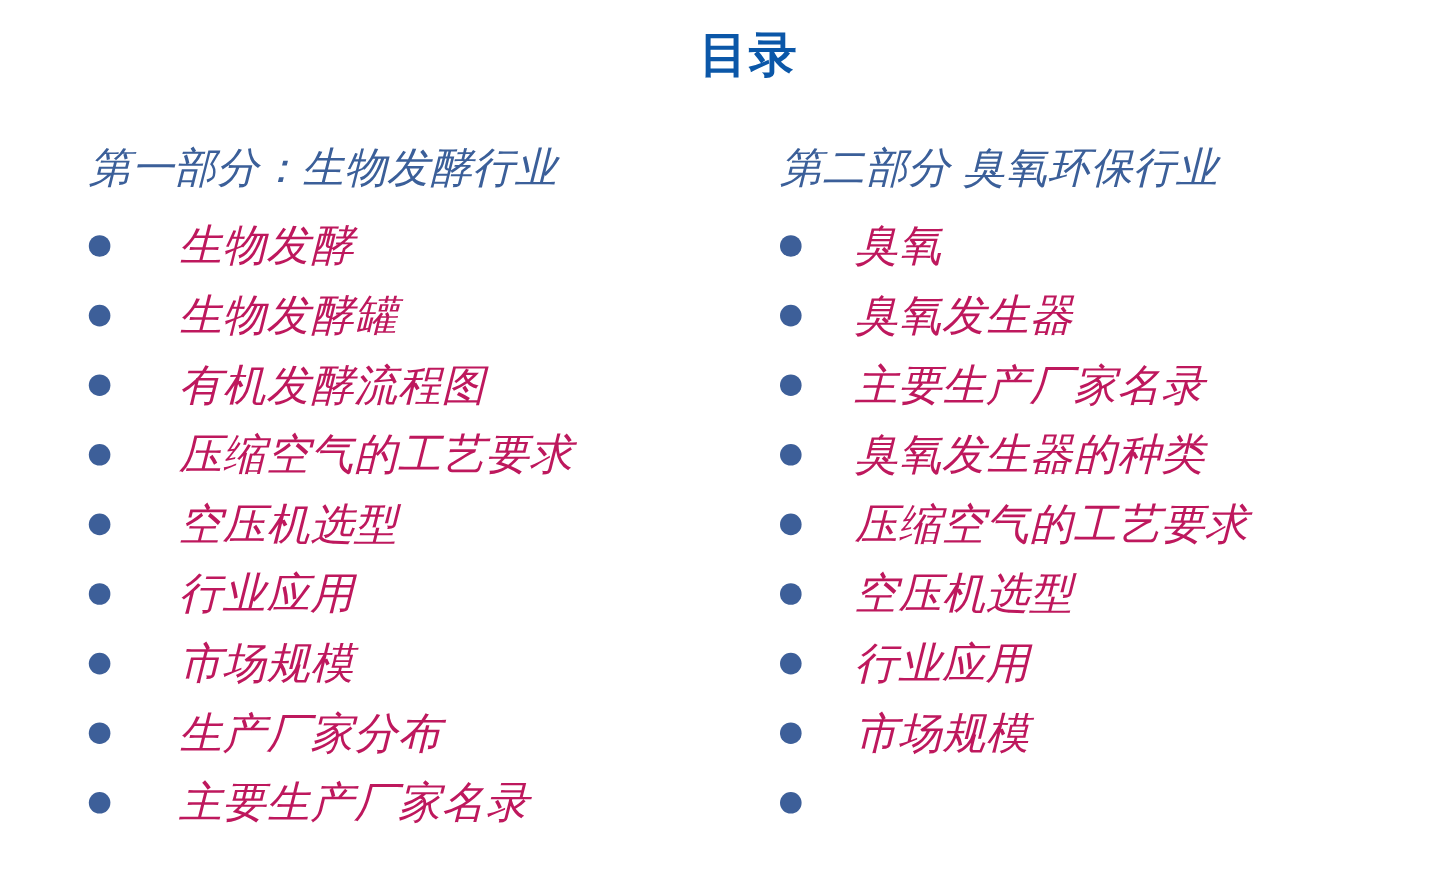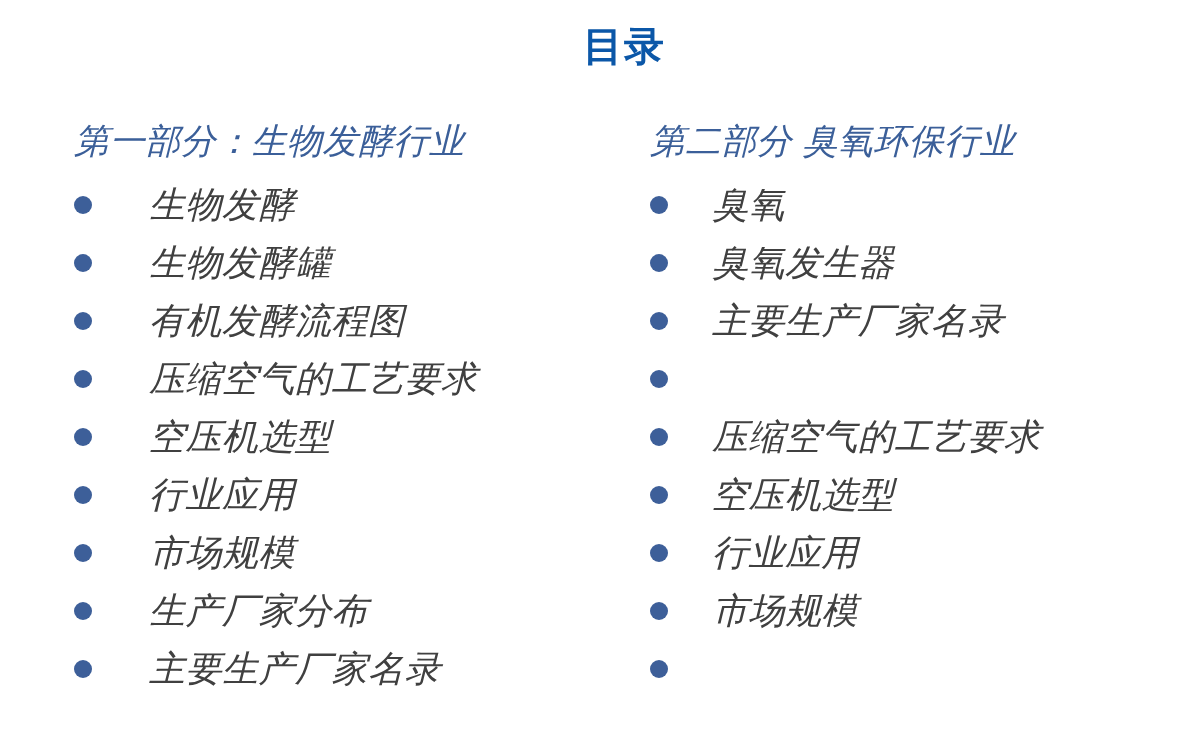--- a/index.html
+++ b/index.html
@@ -91,21 +91,21 @@
     width: 18px;
     height: 18px;
     border-radius: 50%;
     background: #3d5f99;
     margin-right: 0;
   }
   .toc-label {
     flex: 0 0 auto;
     font-size: 36px;
     line-height: 44px;
-    color: #404040;
+    color: #be185d;
     margin-left: 57px;
     letter-spacing: 0.5px;
   }
   .column-right .toc-label {
     margin-left: 44px;
   }
 </style>
 </head>
 <body>
 
@@ -171,20 +171,21 @@
         <li class="toc-item">
           <span class="bullet"></span>
           <span class="toc-label">臭氧发生器</span>
         </li>
         <li class="toc-item">
           <span class="bullet"></span>
           <span class="toc-label">主要生产厂家名录</span>
         </li>
         <li class="toc-item">
           <span class="bullet"></span>
+          <span class="toc-label">臭氧发生器的种类</span>
         </li>
         <li class="toc-item">
           <span class="bullet"></span>
           <span class="toc-label">压缩空气的工艺要求</span>
         </li>
         <li class="toc-item">
           <span class="bullet"></span>
           <span class="toc-label">空压机选型</span>
         </li>
         <li class="toc-item">

